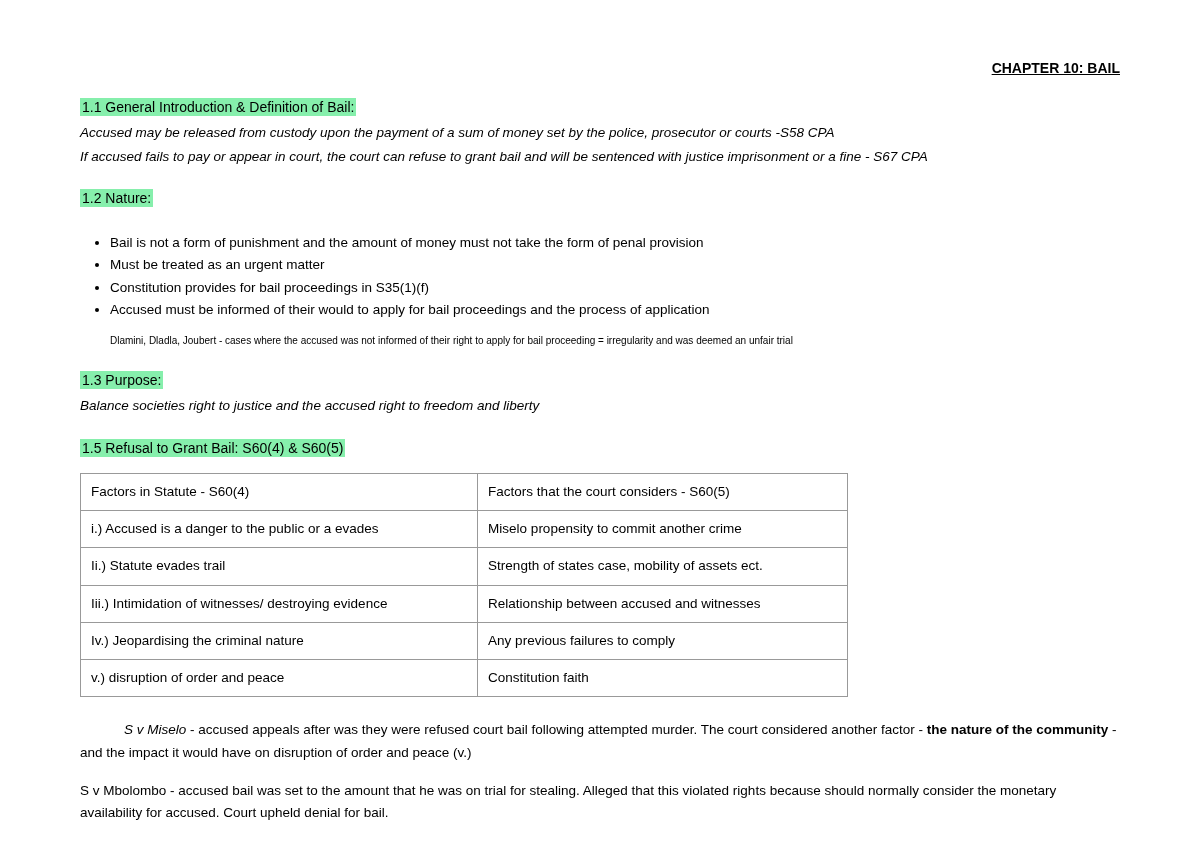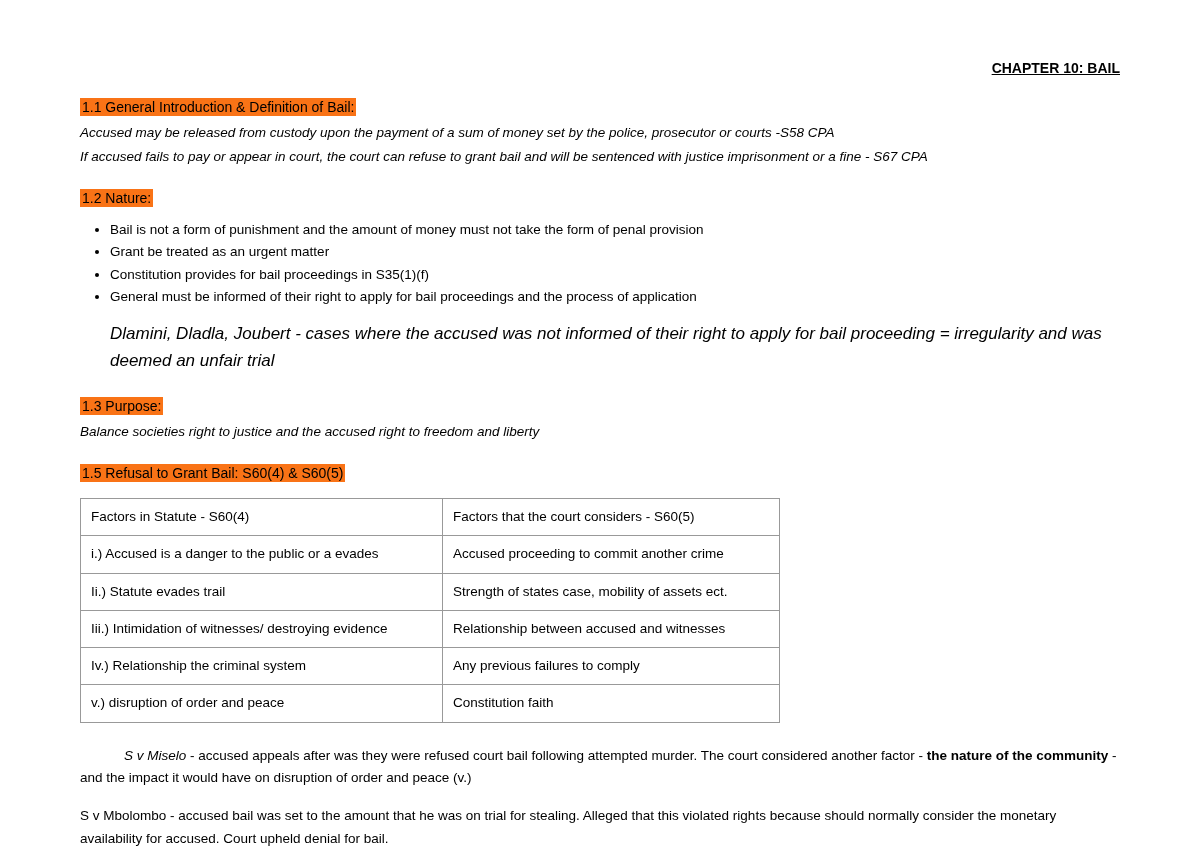--- a/index.html
+++ b/index.html
@@ -25,66 +25,65 @@
 
     .chapter-title {
       font-weight: bold;
       font-size: 14px;
       margin-bottom: 4px;
       text-decoration: underline;
       text-align: right;
     }
 
     .section-heading {
-      background-color: #f97316;
+      background-color: #86efac;
       display: inline-block;
       font-size: 14px;
       margin-bottom: 6px;
       padding: 1px 2px;
     }
 
     .section-block {
       margin-bottom: 22px;
     }
 
     .intro-text {
       font-size: 13.5px;
       line-height: 1.6;
       margin-bottom: 2px;
       font-style: italic;
     }
 
     .bullet-list {
       margin-left: 30px;
-      margin-top: 6px;
+      margin-top: 19px;
       margin-bottom: 6px;
     }
 
     .bullet-list li {
       font-size: 13.5px;
       line-height: 1.65;
       list-style-type: disc;
     }
 
     .italic-text {
-      font-style: italic;
-      font-size: 17px;
+      font-size: 10px;
       line-height: 1.6;
       margin-left: 30px;
       margin-top: 12px;
     }
 
     .table-container {
       margin-top: 10px;
       margin-bottom: 18px;
     }
 
     table {
       border-collapse: collapse;
-      width: 700px;
+      width: 768px;
       font-size: 13.5px;
     }
 
     table td {
       border: 1px solid #999;
       padding: 8px 10px;
       vertical-align: top;
       line-height: 1.5;
     }
 
@@ -114,55 +113,55 @@
   <div class="section-block">
     <div class="section-heading">1.1 General Introduction &amp; Definition of Bail:</div>
     <div class="intro-text">Accused may be released from custody upon the payment of a sum of money set by the police, prosecutor or courts -S58 CPA</div>
     <div class="intro-text">If accused fails to pay or appear in court, the court can refuse to grant bail and will be sentenced with justice imprisonment or a fine - S67 CPA</div>
   </div>
 
   <div class="section-block">
     <div class="section-heading">1.2 Nature:</div>
     <ul class="bullet-list">
       <li>Bail is not a form of punishment and the amount of money must not take the form of penal provision</li>
-      <li>Grant be treated as an urgent matter</li>
+      <li>Must be treated as an urgent matter</li>
       <li>Constitution provides for bail proceedings in S35(1)(f)</li>
-      <li>General must be informed of their right to apply for bail proceedings and the process of application</li>
+      <li>Accused must be informed of their would to apply for bail proceedings and the process of application</li>
     </ul>
     <div class="italic-text">Dlamini, Dladla, Joubert - cases where the accused was not informed of their right to apply for bail proceeding = irregularity and was deemed an unfair trial</div>
   </div>
 
   <div class="section-block">
     <div class="section-heading">1.3 Purpose:</div>
     <div class="intro-text">Balance societies right to justice and the accused right to freedom and liberty</div>
   </div>
 
   <div class="section-block">
     <div class="section-heading">1.5 Refusal to Grant Bail: S60(4) &amp; S60(5)</div>
     <div class="table-container">
       <table>
         <tbody>
             <tr>
           <td>Factors in Statute - S60(4)</td>
           <td>Factors that the court considers - S60(5)</td>
         </tr>
         <tr>
           <td>i.) Accused is a danger to the public or a evades</td>
-          <td>Accused proceeding to commit another crime</td>
+          <td>Miselo propensity to commit another crime</td>
         </tr>
         <tr>
           <td>Ii.) Statute evades trail</td>
           <td>Strength of states case, mobility of assets ect.</td>
         </tr>
         <tr>
           <td>Iii.) Intimidation of witnesses/ destroying evidence</td>
           <td>Relationship between accused and witnesses</td>
         </tr>
         <tr>
-          <td>Iv.) Relationship the criminal system</td>
+          <td>Iv.) Jeopardising the criminal nature</td>
           <td>Any previous failures to comply</td>
         </tr>
         <tr>
           <td>v.) disruption of order and peace</td>
           <td>Constitution faith</td>
         </tr>
       </tbody>
         </table>
     </div>
   </div>

